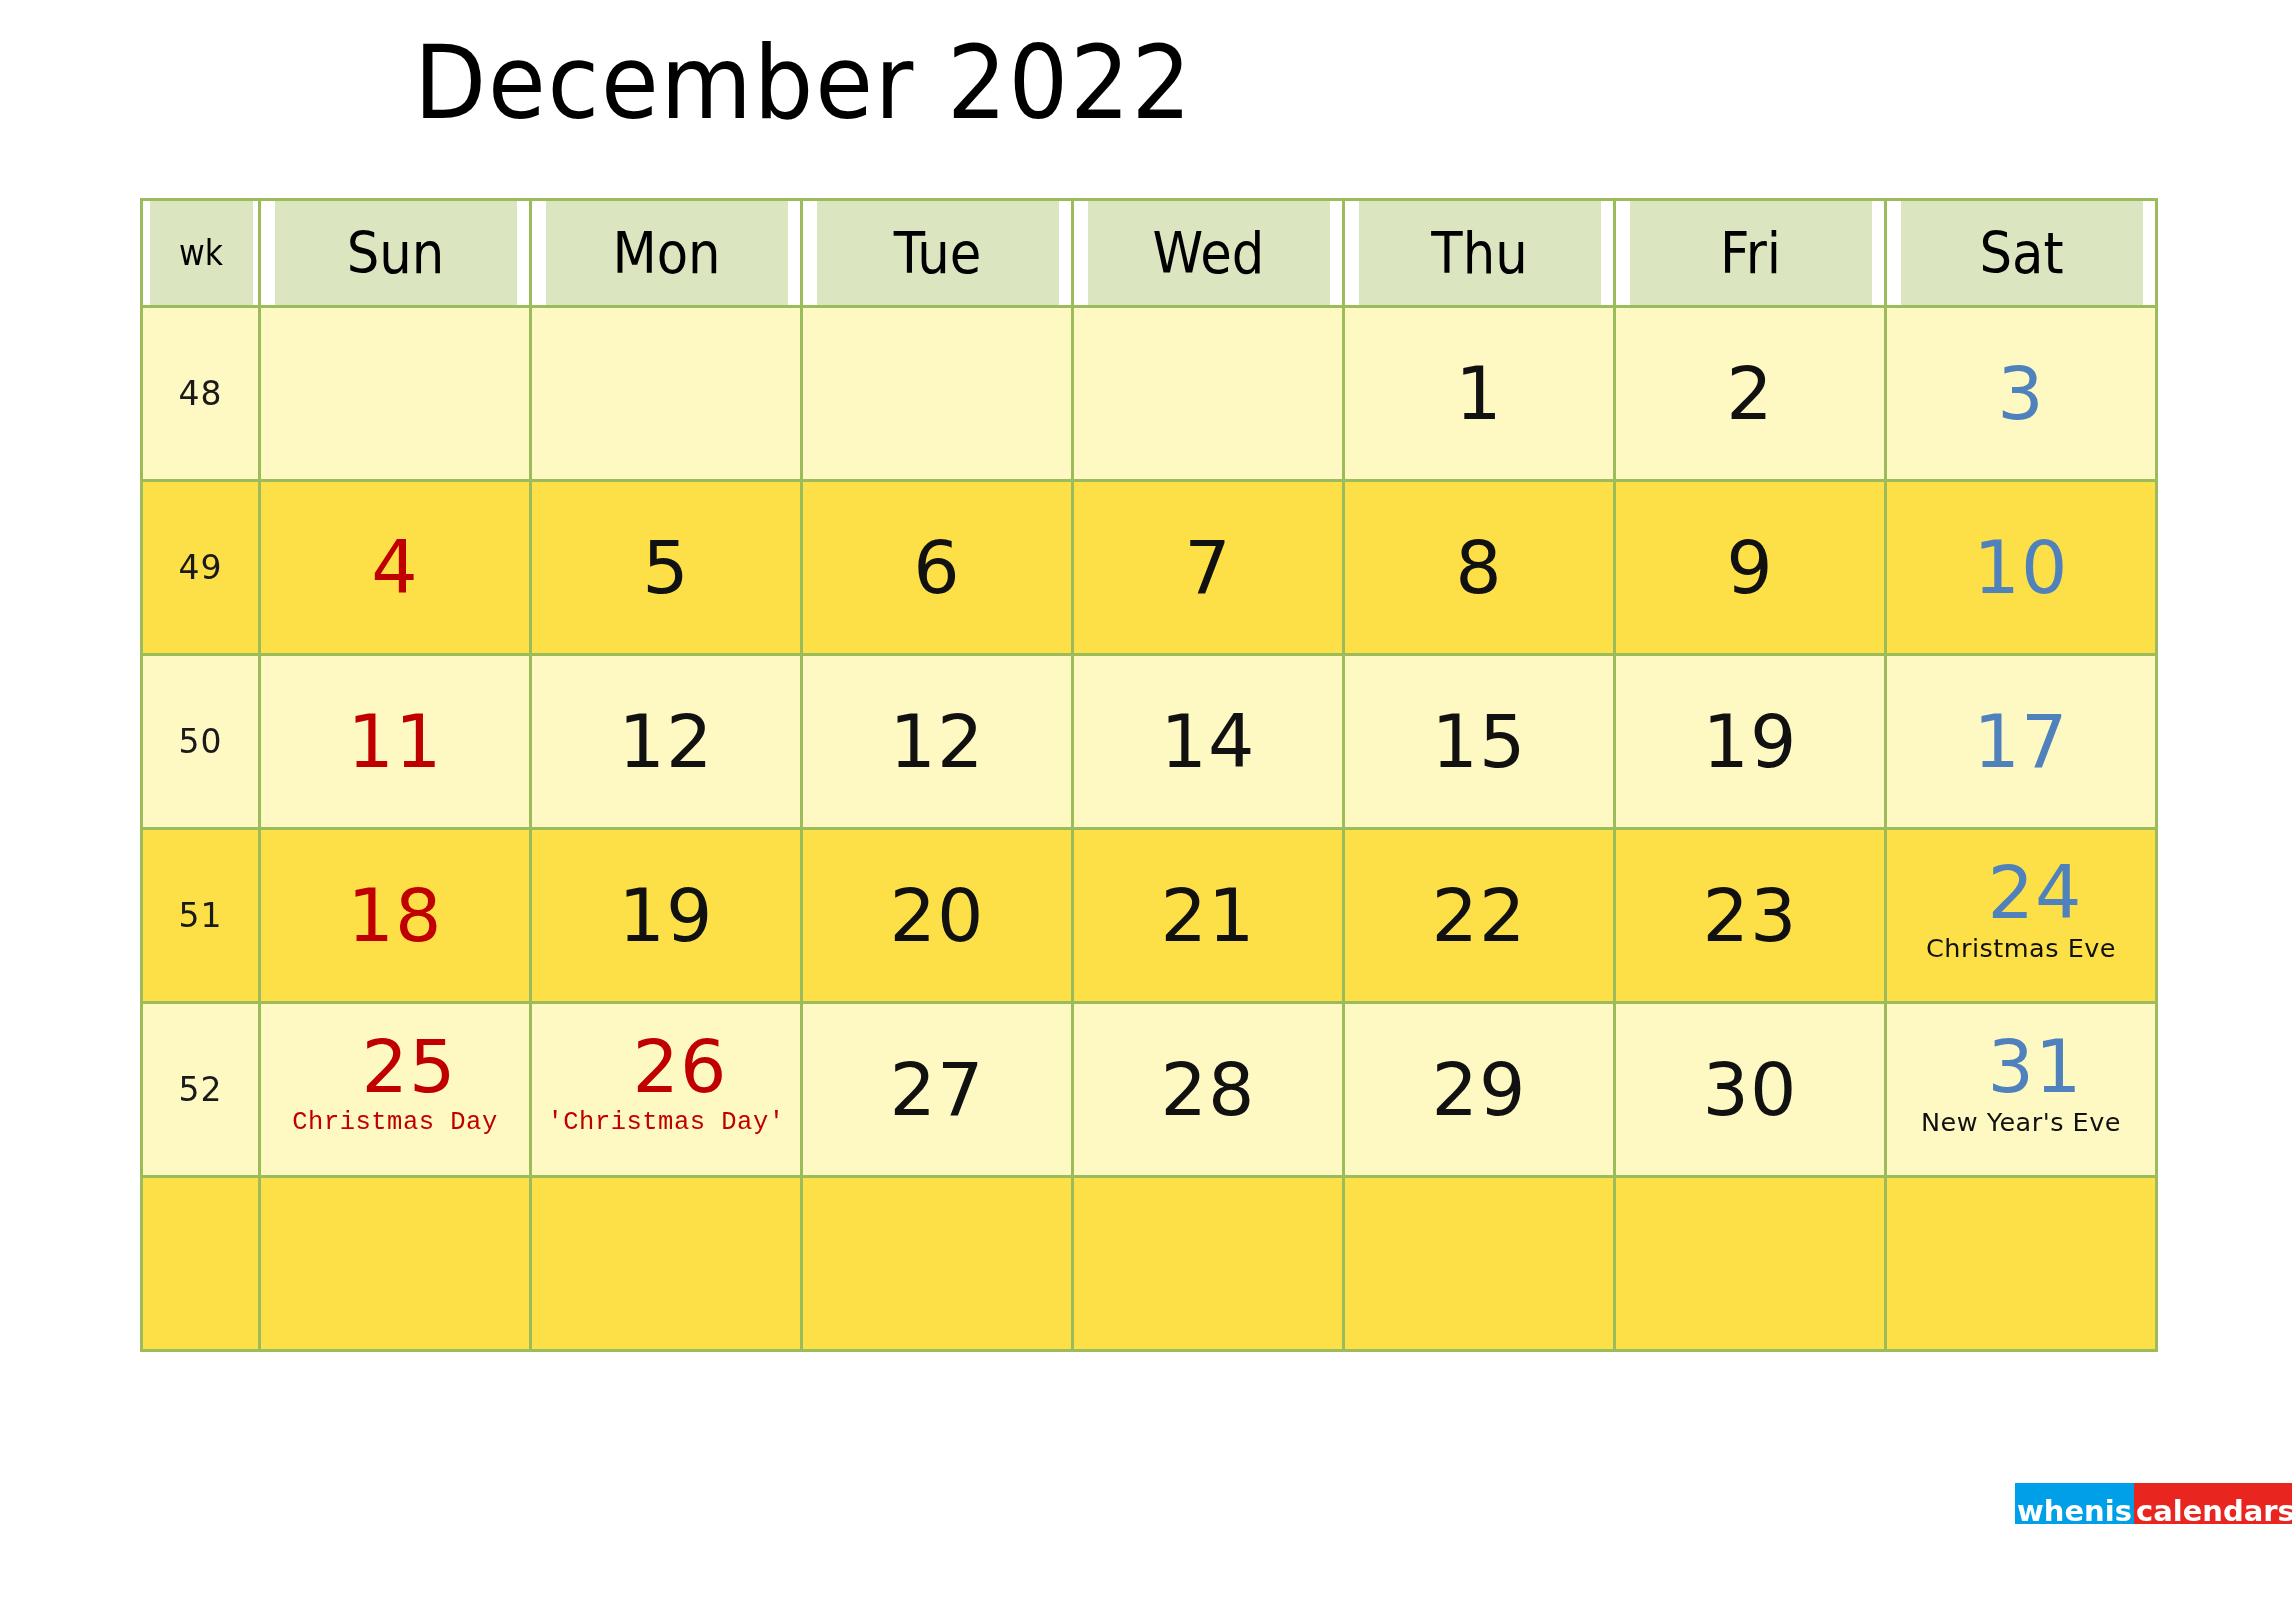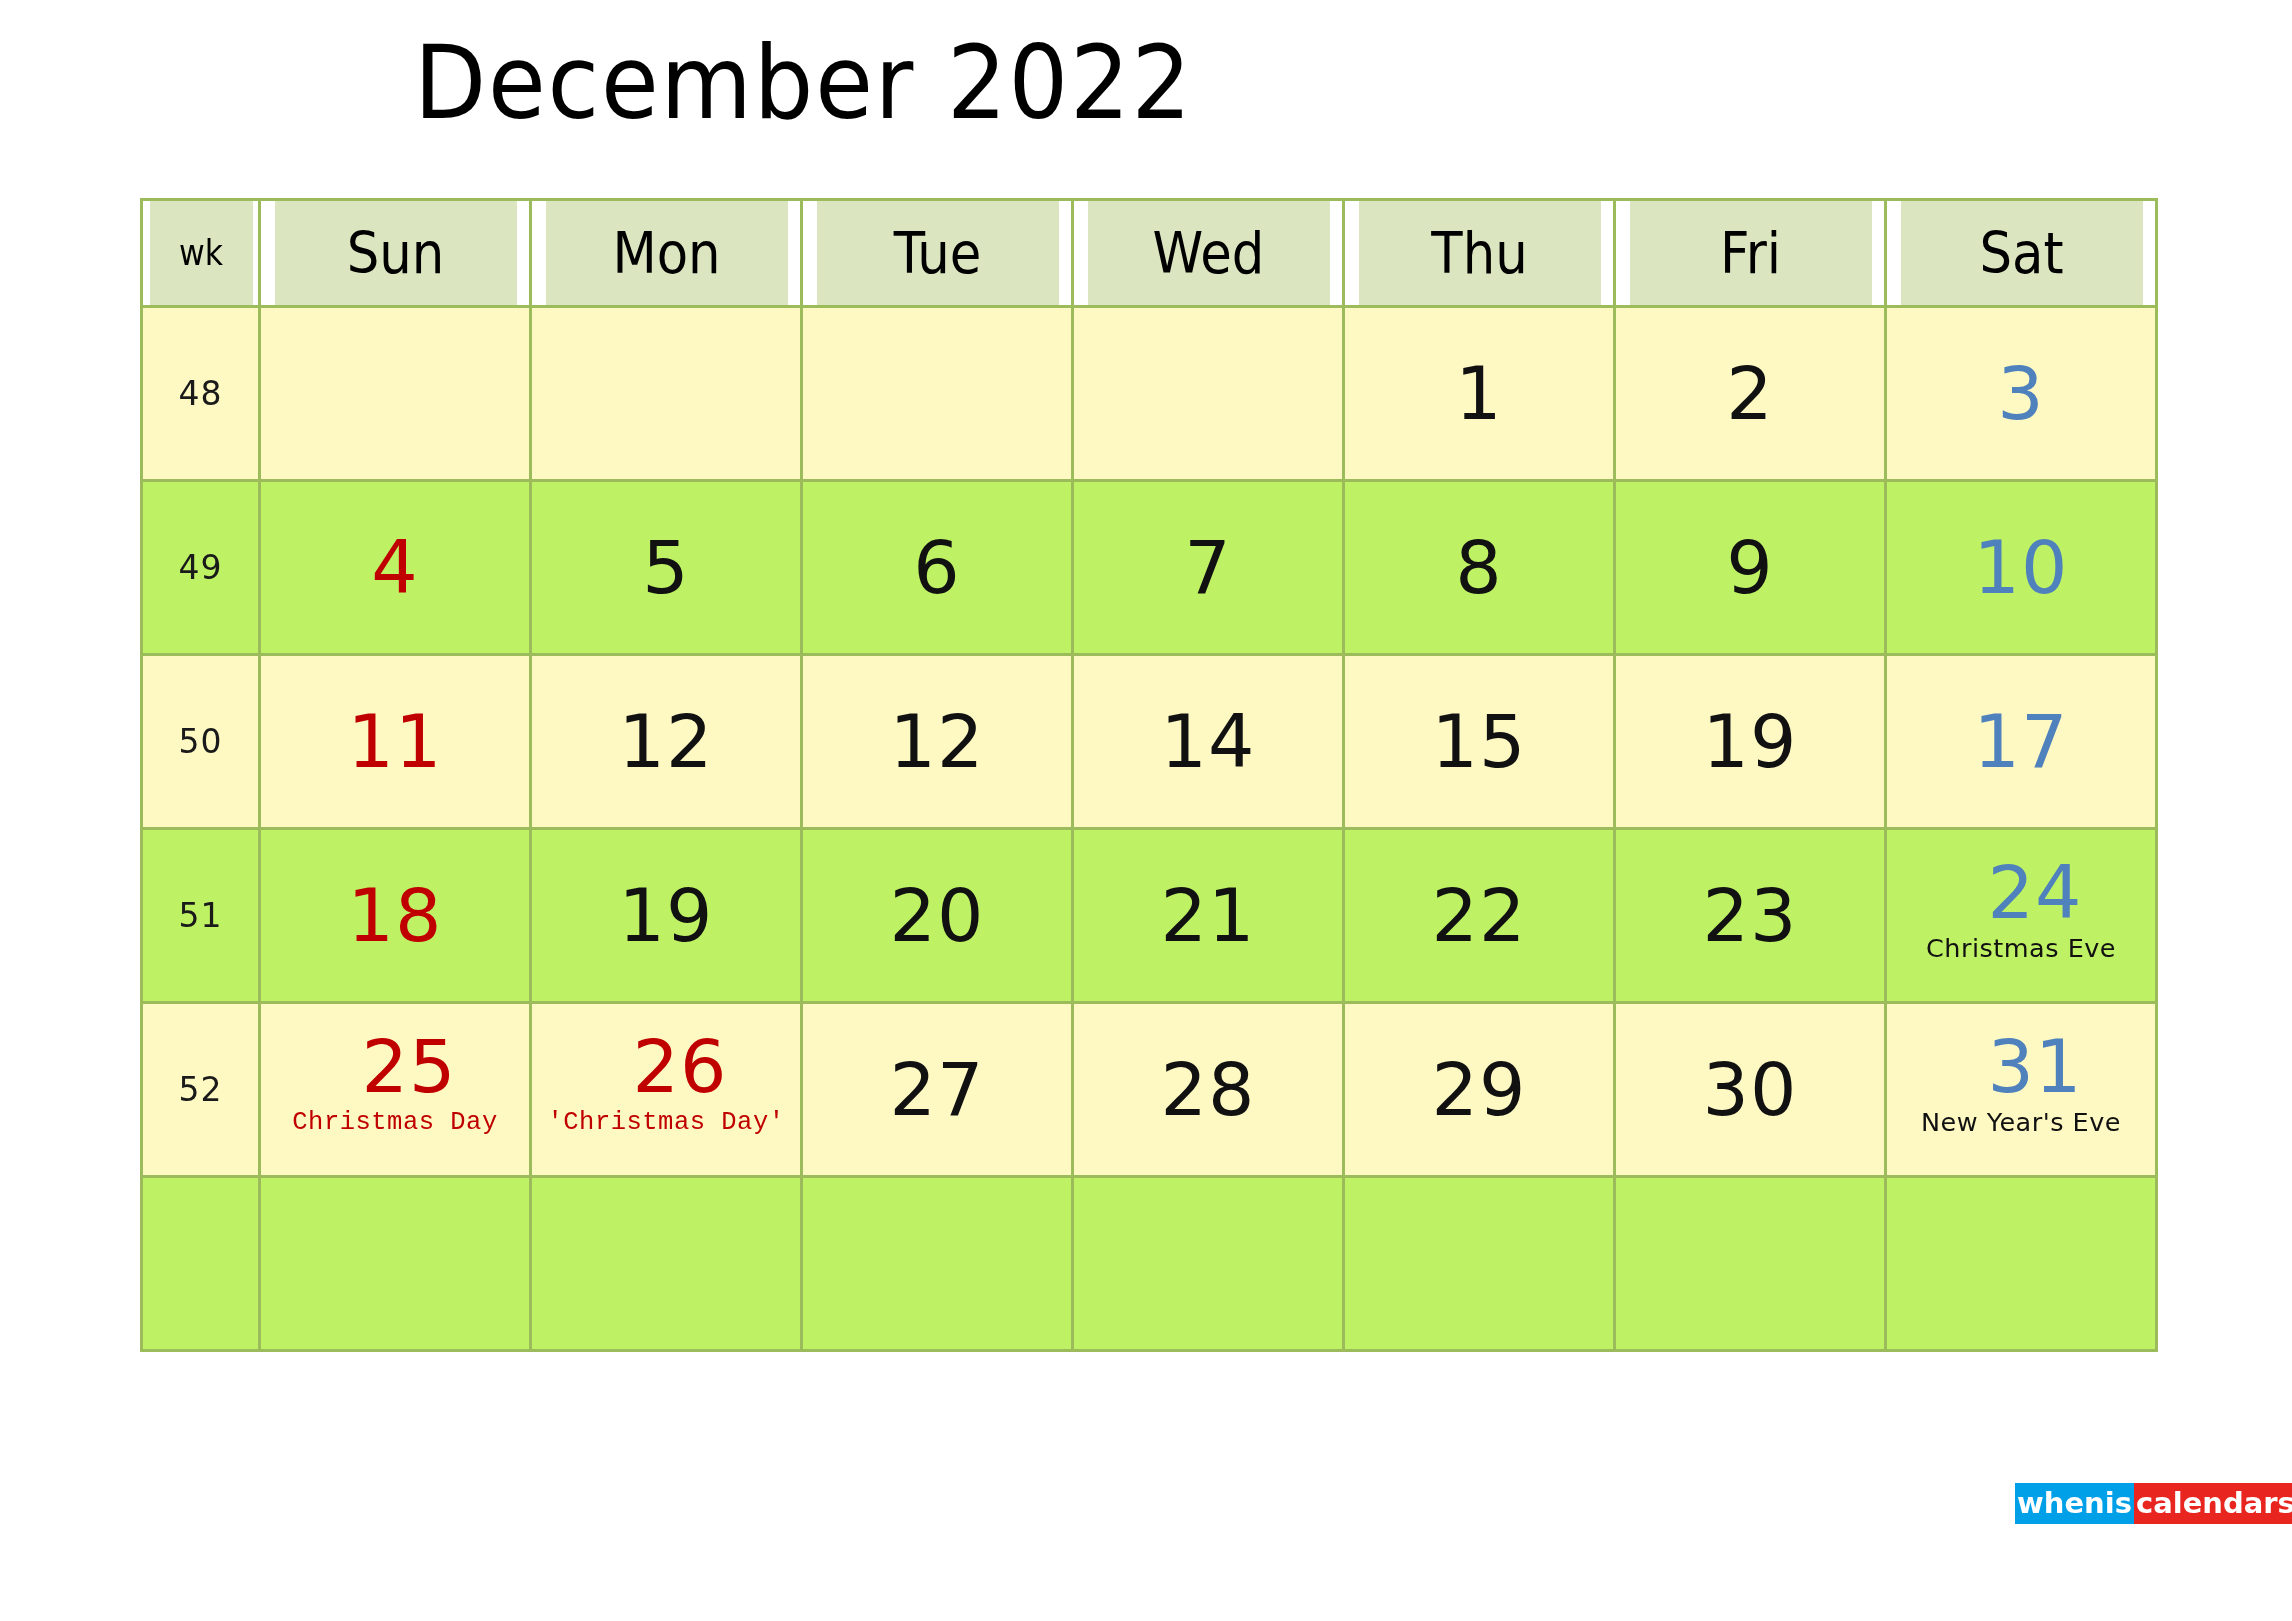--- a/index.html
+++ b/index.html
@@ -64,21 +64,21 @@
     font-family: "DejaVu Sans", sans-serif;
     transform: scaleX(0.9);
   }
   thead th.hdr-wk {
     font-size: 35px;
   }
 
   
   tbody tr { height: 174px; }
   tbody tr.row-white td { background: #fef9c3; }
-  tbody tr.row-green td { background: #bef264; }
+  tbody tr.row-green td { background: #fde047; }
 
   td.wk-cell {
     font-size: 33px;
     color: #1a1a1a;
     font-family: "DejaVu Sans", sans-serif;
     letter-spacing: 1px;
   }
 
   td.day-cell {
     position: relative;
@@ -122,21 +122,22 @@
     font-family: "DejaVu Sans", sans-serif;
     font-size: 29px;
     line-height: 41px;
     font-weight: 700;
     color: #ffffff;
     letter-spacing: 0px;
     white-space: nowrap;
   }
   #site-logo span {
     display: inline-block;
-    padding: 0 2px;
+    padding: 8px 2px;
+    text-decoration: underline;
     text-underline-offset: 3.9px;
     text-decoration-thickness: 2px;
   }
   .logo-a { background: #00a0e9; }
   .logo-b { background: #e8251f; }
 </style>
 </head>
 <body>
 
 <div id="page-title">December 2022</div>

